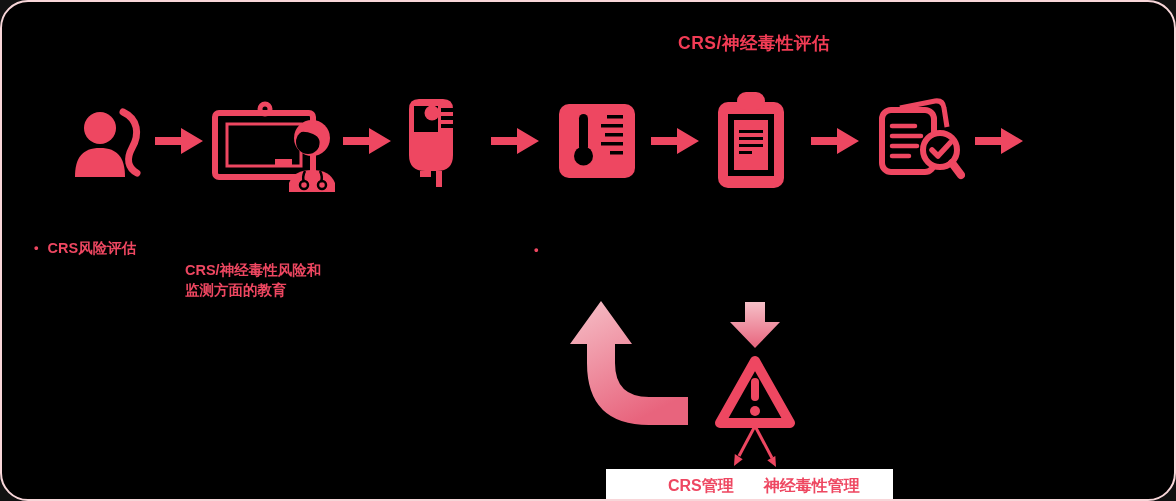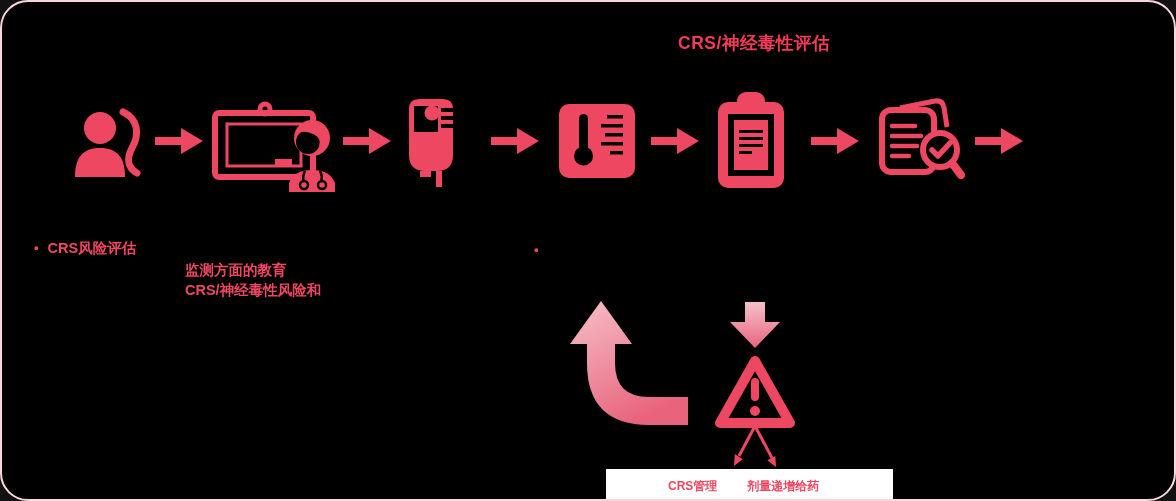--- a/index.html
+++ b/index.html
@@ -28,21 +28,21 @@
   .bullet{font-size:13px;line-height:20px;}
   .ic-fill{fill:var(--accent,#ee4761);}
   .ic-stroke{stroke:var(--accent,#ee4761);fill:none;}
   .cut{fill:#000;}
   .mgmt-box{
     left:604px;top:467px;width:287px;height:34px;
     background:var(--label-box-bg,#fff);
     display:flex;align-items:center;
     padding-left:62px;gap:30px;box-sizing:border-box;
   }
-  .mgmt-label{color:var(--accent,#ee4761);font-size:12px;font-weight:700;}
+  .mgmt-label{color:var(--accent,#ee4761);font-size:16px;font-weight:700;}
 </style>
 </head>
 <body>
 
 <div class="canvas">
 
   <div class="abs title">CRS/神经毒性评估</div>
 
   <svg class="abs" style="left:68px;top:102px" width="84" height="84" viewBox="0 0 84 84">
     <circle class="ic-fill" cx="30" cy="24" r="16"></circle>
@@ -131,22 +131,22 @@
     <path class="ic-fill" d="M0 11 L26 11 L26 2 L48 15 L26 28 L26 19 L0 19 Z"></path>
   </svg>
 
   <div class="abs note" style="left:32px;top:236px">
     <span class="bullet">•</span>
     <span>CRS风险评估</span>
   </div>
 
   <div class="abs note" style="left:183px;top:258px">
     <span>
+      <div>CRS/神经毒性风险和</div>
       <div>监测方面的教育</div>
-      <div>CRS/神经毒性风险和</div>
     </span>
   </div>
 
   <div class="abs note" style="left:532px;top:238px">
     <span class="bullet">•</span>
   </div>
 
   <svg class="abs" style="left:568px;top:299px" width="118" height="126" viewBox="0 0 118 126">
     <defs>
       <linearGradient id="g-curve" x1="0" y1="0" x2="0.5" y2="1">
@@ -175,16 +175,16 @@
 
   <svg class="abs" style="left:710px;top:422px" width="86" height="46" viewBox="0 0 86 46">
     <line class="ic-stroke" stroke-width="3" x1="43" y1="2" x2="27" y2="32"></line>
     <polygon class="ic-fill" points="22,42 30.7,35.3 22.8,30.1"></polygon>
     <line class="ic-stroke" stroke-width="3" x1="43" y1="2" x2="60" y2="34"></line>
     <polygon class="ic-fill" points="64,43 55.3,36.2 63.3,31.9"></polygon>
   </svg>
 
   <div class="abs mgmt-box">
     <span class="mgmt-label">CRS管理</span>
-    <span class="mgmt-label">剂量递增给药</span>
+    <span class="mgmt-label">神经毒性管理</span>
   </div>
 
 </div>
 
 </body></html>

